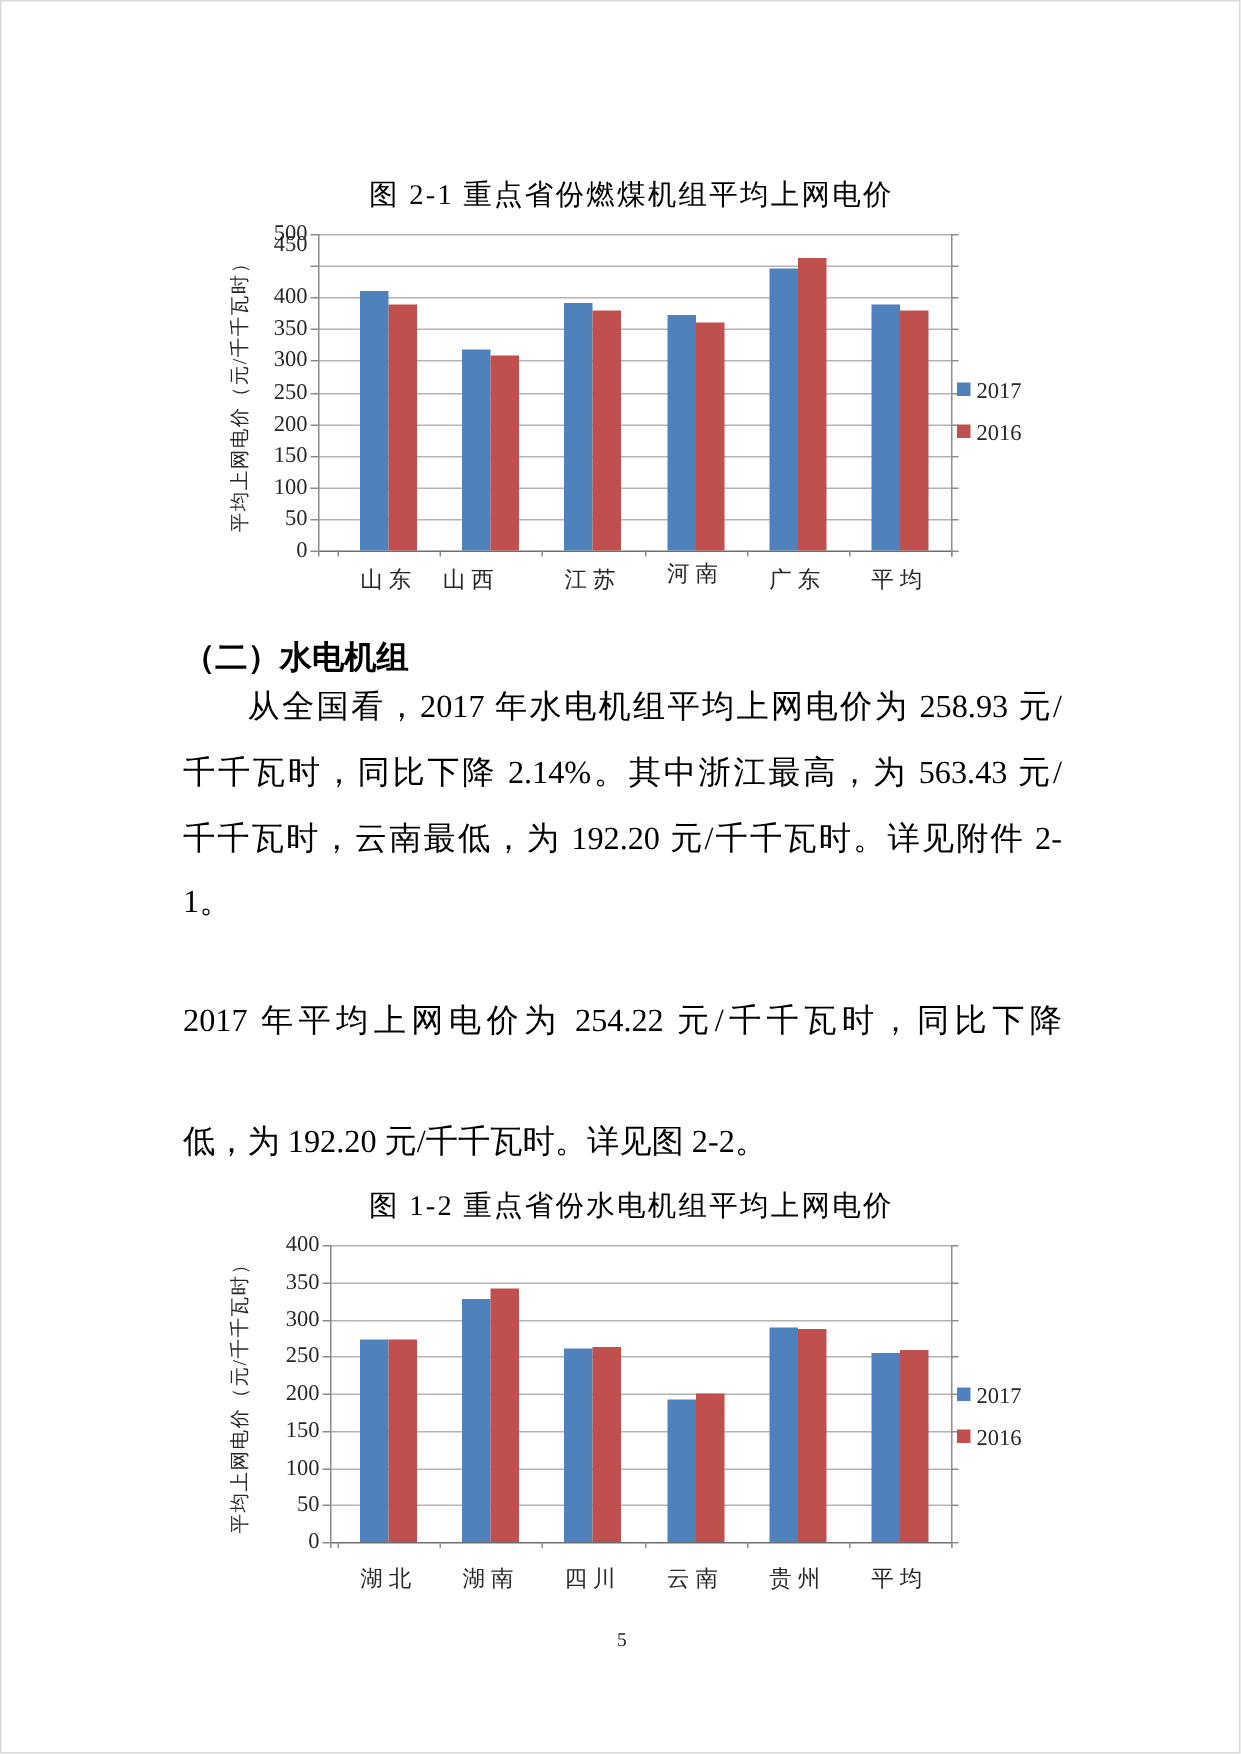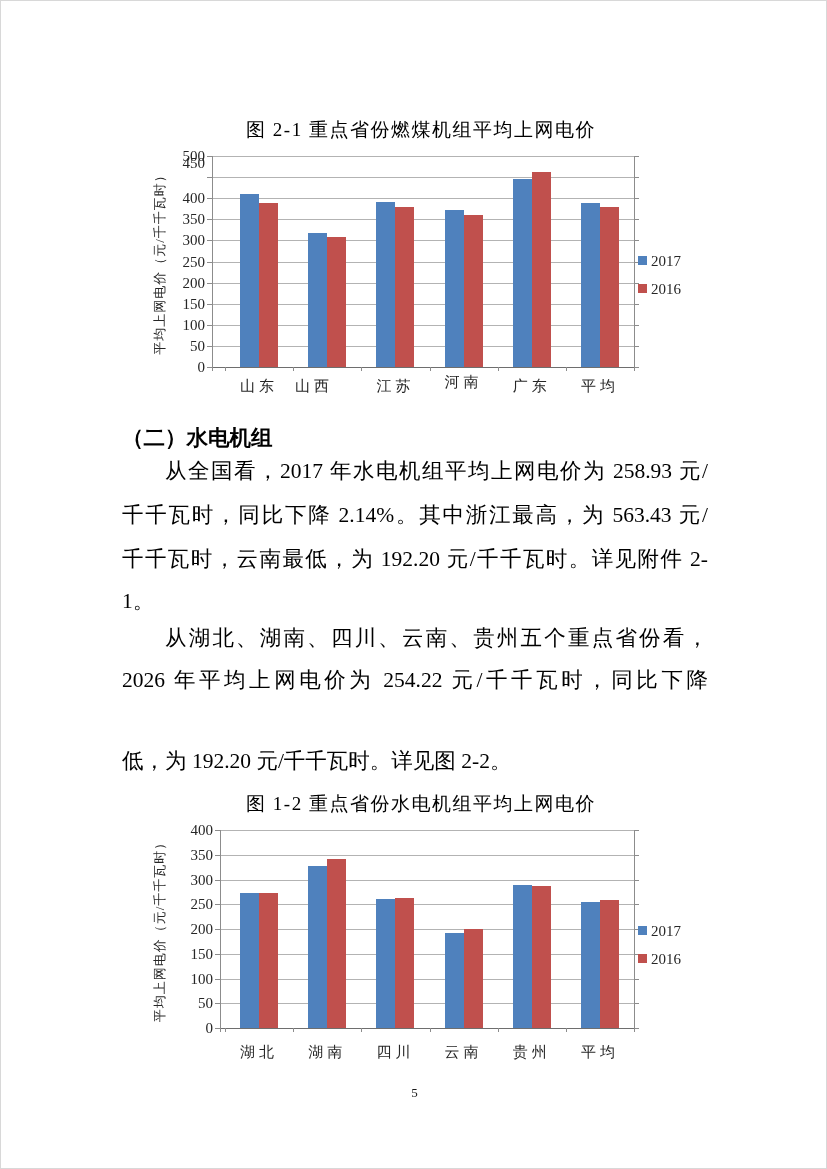--- a/index.html
+++ b/index.html
@@ -113,22 +113,21 @@
       <div class="legend-item" style="left:637px;top:112px"><span class="legend-swatch" style="background: rgb(79, 129, 189);"></span><span>2017</span></div>
       <div class="legend-item" style="left:637px;top:140px"><span class="legend-swatch" style="background: rgb(192, 80, 77);"></span><span>2016</span></div>
     </div>
 
   <div class="bodyline heading" style="top:422px">（二）水电机组</div>
 
   <div class="bodyline indent just" style="top:455px">从全国看，2017 年水电机组平均上网电价为 258.93 元/</div>
   <div class="bodyline just" style="top:499px">千千瓦时，同比下降 2.14%。其中浙江最高，为 563.43 元/</div>
   <div class="bodyline just" style="top:543px">千千瓦时，云南最低，为 192.20 元/千千瓦时。详见附件 2-</div>
   <div class="bodyline" style="top:585px">1。</div>
-  <div class="bodyline indent just" style="top:622px">从湖北、湖南、四川、云南、贵州五个重点省份看，</div>
-  <div class="bodyline just" style="top:664px">2026 年平均上网电价为 254.22 元/千千瓦时，同比下降</div>
+  <div class="bodyline just" style="top:664px">2017 年平均上网电价为 254.22 元/千千瓦时，同比下降</div>
   <div class="bodyline" style="top:745px">低，为 192.20 元/千千瓦时。详见图 2-2。</div>
 
   <div class="fig-title" style="top:790px">图 1-2 重点省份水电机组平均上网电价</div>
 
   <div class="chart" style="top:812px">
       <div class="ylabel" style="left:150px;top:215px;width:198px">平均上网电价（元/千千瓦时）</div>
       <div class="gridline" style="left:219px;top:17.0px;width:414px"></div>
       <div class="tick" style="left:214px;top:17.0px"></div>
       <div class="tick" style="left:633px;top:17.0px"></div>
       <div class="ytick" style="left:144px;top:8px;width:68px">400</div>

